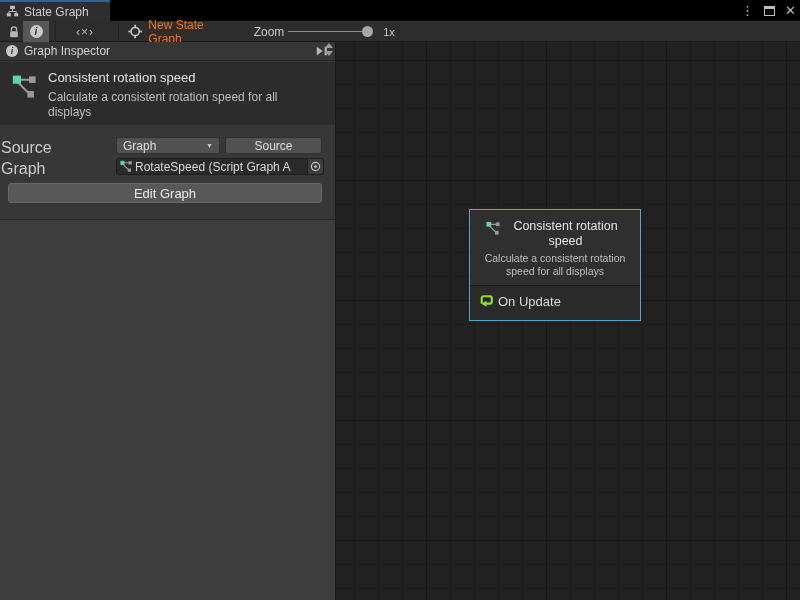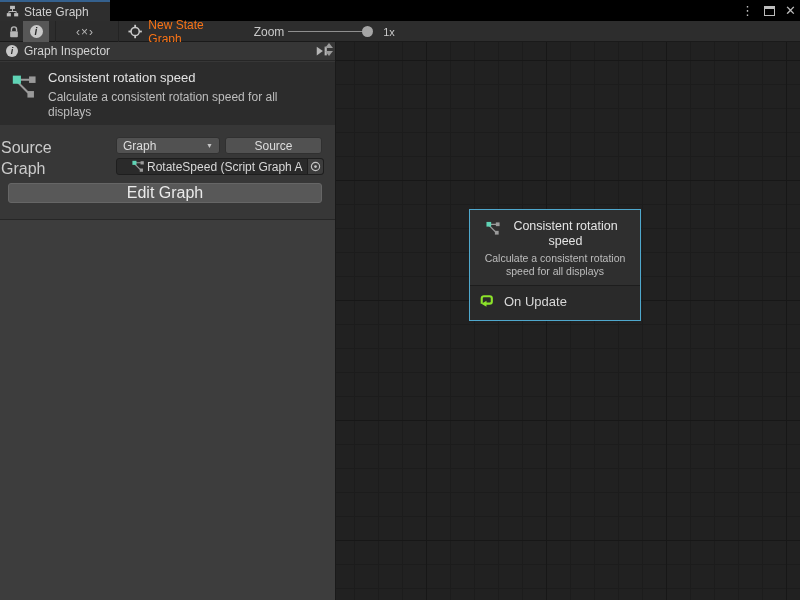--- a/index.html
+++ b/index.html
@@ -48,26 +48,26 @@
   #card .d { position:absolute; left:48px; top:28px; width:250px; font-size:12px; line-height:15px; color:#bdbdbd; }
 
   .row-label { position:absolute; left:1px; font-size:16px; color:#cbcbcb; }
   .ctrl { position:absolute; background:#515151; border:1px solid #303030; border-radius:3px;
     color:#dddddd; font-size:12px; display:flex; align-items:center; }
   #src-dd { left:116px; top:95px; width:104px; height:17px; padding:0 6px; justify-content:space-between; }
   #src-dd .arrow { font-size:7px; color:#c4c4c4; }
   #convert-btn { left:225px; top:95px; width:97px; height:17px; justify-content:center; }
   #obj-field { left:116px; top:116px; width:208px; height:17px; background:#2a2a2a;
     border:1px solid #1e1e1e; border-radius:3px; color:#d8d8d8; font-size:12px;
-    display:flex; align-items:center; padding-left:15px; gap:2px; }
+    display:flex; align-items:center; padding-left:3px; gap:2px; }
   #obj-field .val { white-space:nowrap; overflow:hidden; flex:1; }
   #obj-picker { width:16px; height:15px; background:#3d3d3d; border-left:1px solid #1e1e1e;
     border-radius:0 3px 3px 0; display:flex; align-items:center; justify-content:center; }
   #edit-btn { left:8px; top:141px; width:314px; height:20px; background:#585858;
-    border:1px solid #666; border-radius:3px; color:#eaeaea; font-size:16px; justify-content:center; }
+    border:1px solid #666; border-radius:3px; color:#eaeaea; font-size:13px; justify-content:center; }
   #panel-low { left:0; top:177px; width:335px; height:381px; background:#3d3d3d; border-top:1px solid #262626; }
   #scrub { right:2px; top:1px; display:flex; flex-direction:column; gap:3px; align-items:center; }
   .tri-up { width:0; height:0; border-left:4px solid transparent; border-right:4px solid transparent; border-bottom:5px solid #9a9a9a; }
   .tri-dn { width:0; height:0; border-left:4px solid transparent; border-right:4px solid transparent; border-top:5px solid #9a9a9a; }
 
   
   #canvas { left:336px; top:42px; width:464px; height:558px; background-color:#212121;
     background-image:
       linear-gradient(to right,#171717 1px,transparent 1px),
       linear-gradient(to bottom,#171717 1px,transparent 1px),
@@ -77,21 +77,21 @@
     background-position:90px 0,0 18px,18px 0,0 18px; }
 
   
   #node { left:133px; top:167px; width:172px; height:112px; border:1px solid #4fa8cd;
     background:#2f2f2f; display:flex; flex-direction:column; }
   #node-head { padding-top:9px; }
   #node-title-row { display:flex; justify-content:center; align-items:flex-start; gap:6px; }
   #node-title { width:118px; text-align:center; font-size:12.5px; line-height:15px; color:#e4e4e4; }
   #node-desc { margin:3px auto 0; width:156px; text-align:center; font-size:10.5px; line-height:13px; color:#bdbdbd; }
   #node-div { margin-top:7px; height:1px; background:#1d1d1d; }
-  #node-body { flex:1; background:#2a2a2a; padding:7px 8px; display:flex; align-items:flex-start; gap:9px; }
+  #node-body { flex:1; background:#2a2a2a; padding:7px 8px; display:flex; align-items:flex-start; gap:3px; }
   #node-body .ev { font-size:13px; color:#d8d8d8; position:relative; top:1px; }
 </style>
 </head>
 <body>
 
 <div id="stage">
 
   <div id="tabbar" class="abs">
     <div id="tab" class="abs">
       <svg width="13" height="13" viewBox="0 0 16 16">

